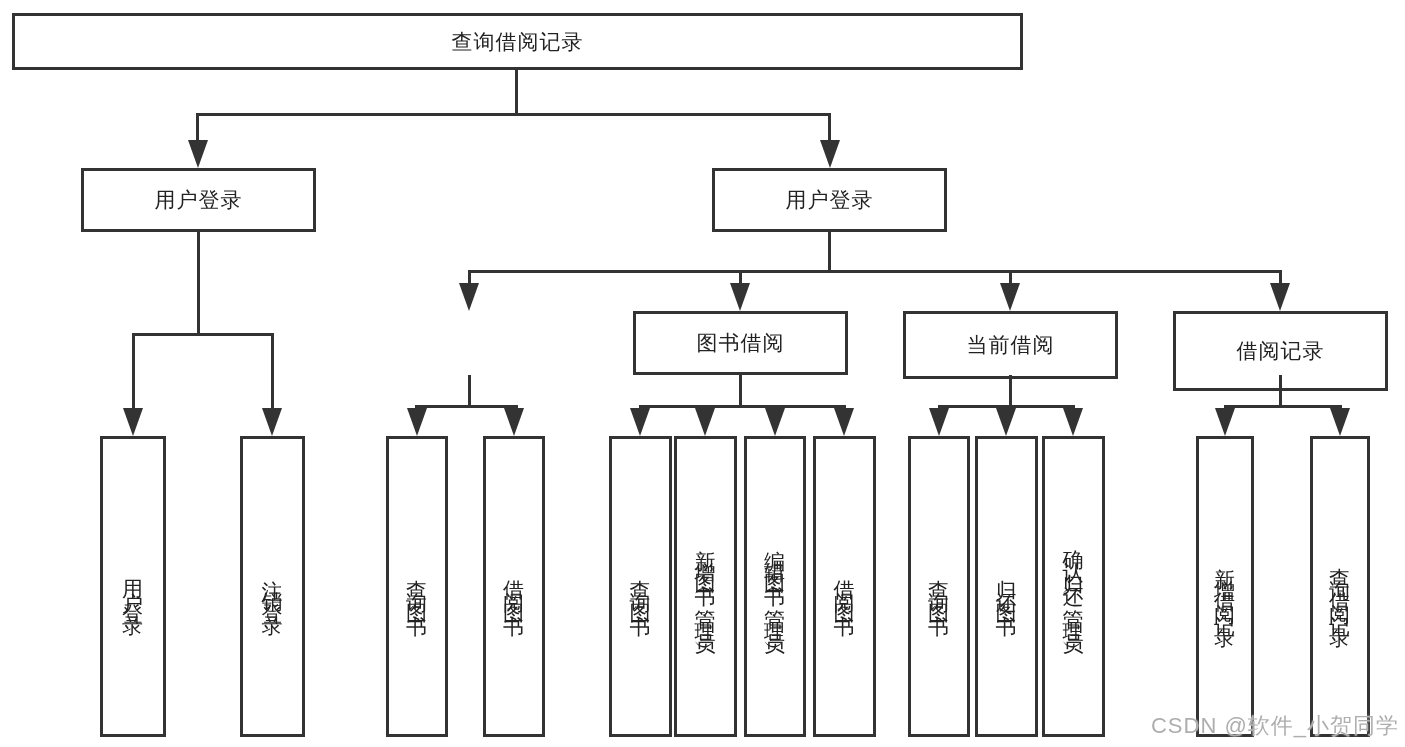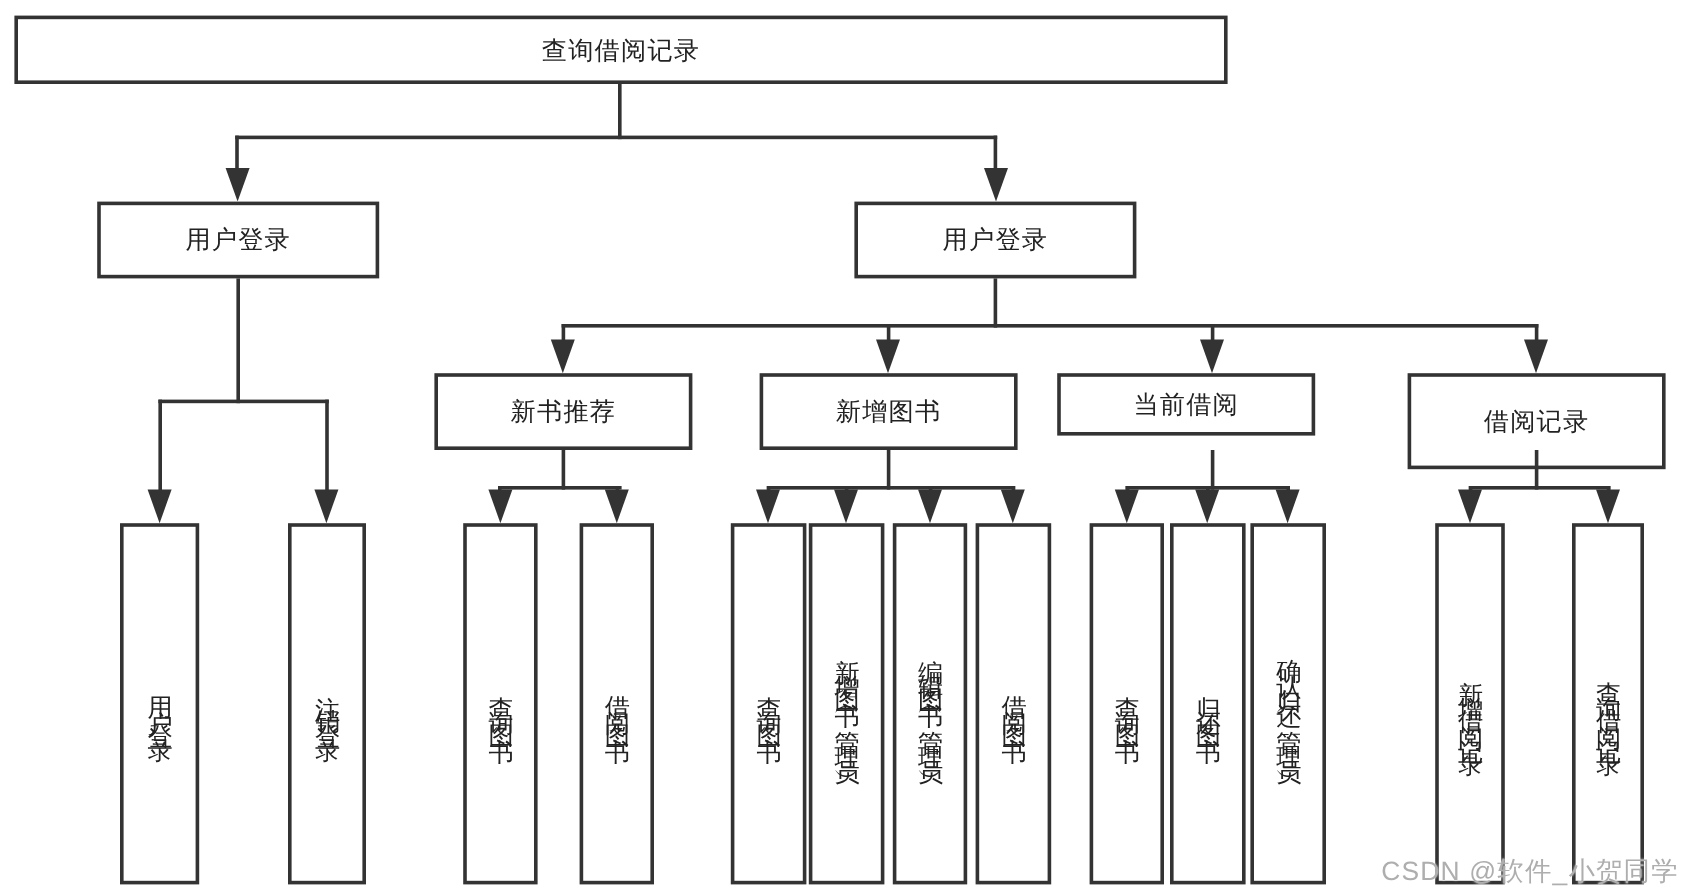--- a/index.html
+++ b/index.html
@@ -77,27 +77,24 @@
   <div class="hl" style="left:468px;top:270px;width:814px"></div>
   <div class="vl" style="left:468px;top:270px;height:18px"></div>
   <div class="vl" style="left:739px;top:270px;height:18px"></div>
   <div class="vl" style="left:1009px;top:270px;height:18px"></div>
   <div class="vl" style="left:1279px;top:270px;height:18px"></div>
   <div class="ar" style="left:459px;top:283px"></div>
   <div class="ar" style="left:730px;top:283px"></div>
   <div class="ar" style="left:1000px;top:283px"></div>
   <div class="ar" style="left:1270px;top:283px"></div>
 
-  <div class="box" style="left:362px;top:311px;width:215px;height:64px">
-    <span>新书推荐</span>
+  <div class="box" style="left:633px;top:311px;width:215px;height:64px">
+    <span>图书借阅</span>
   </div>
-  <div class="box" style="left:633px;top:311px;width:215px;height:64px">
-    <span>新增图书</span>
-  </div>
-  <div class="box" style="left:881px;top:311px;width:215px;height:52px">
+  <div class="box" style="left:903px;top:311px;width:215px;height:68px">
     <span>当前借阅</span>
   </div>
   <div class="box" style="left:1173px;top:311px;width:215px;height:80px">
     <span>借阅记录</span>
   </div>
 
   <div class="vl" style="left:468px;top:375px;height:33px"></div>
   <div class="hl" style="left:415px;top:405px;width:103px"></div>
   <div class="vl" style="left:415px;top:405px;height:12px"></div>
   <div class="vl" style="left:513px;top:405px;height:12px"></div>

